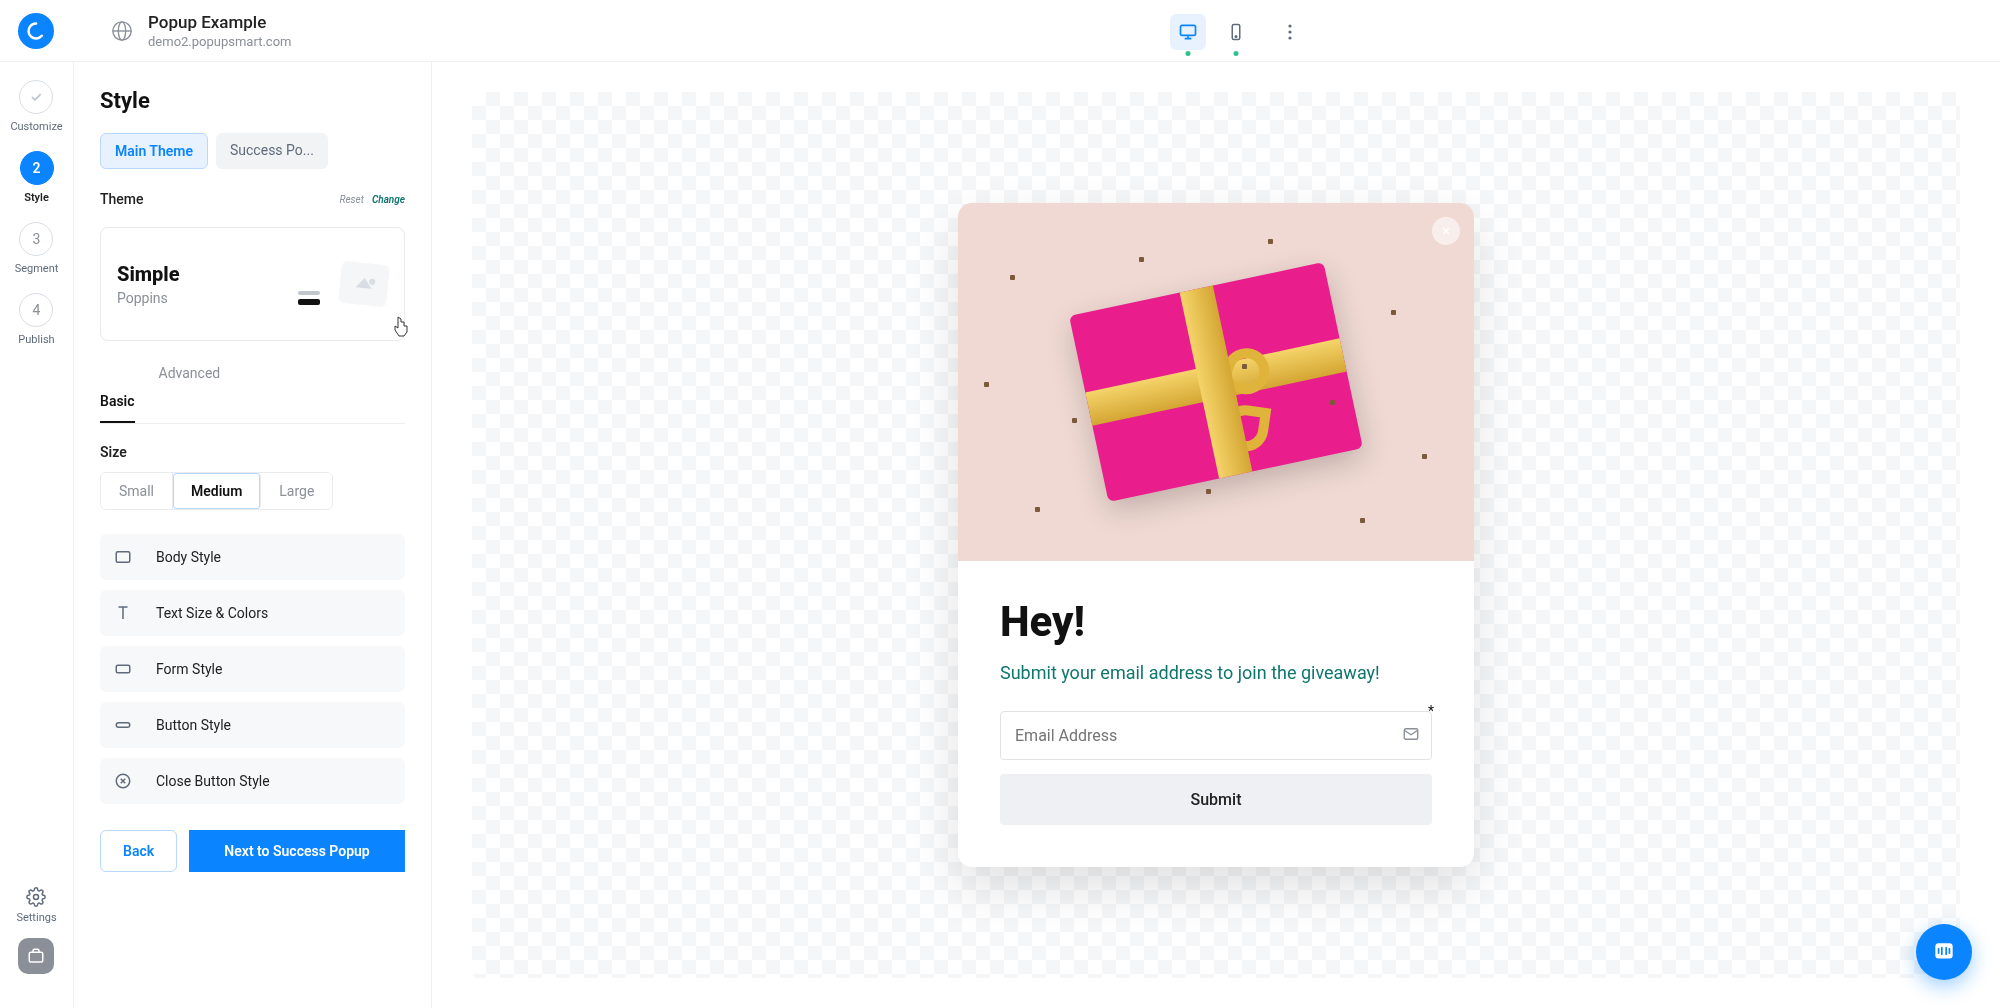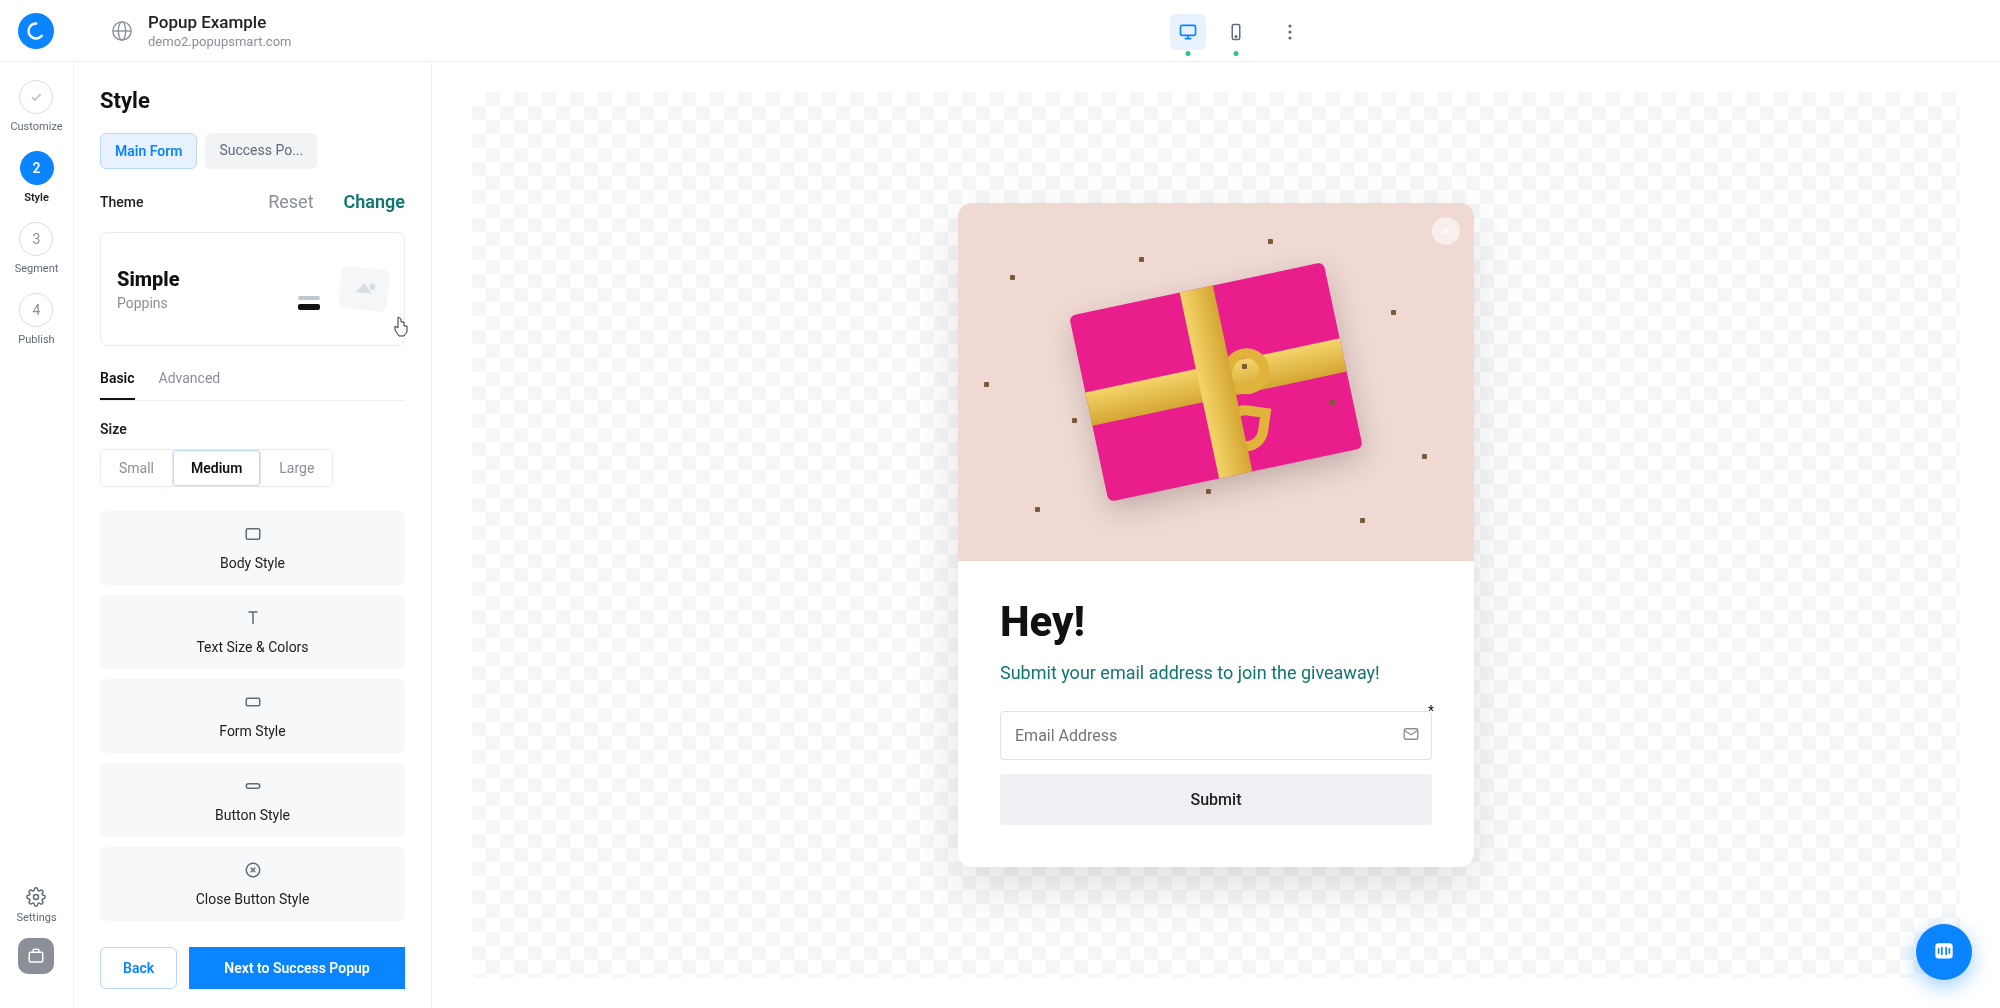--- a/index.html
+++ b/index.html
@@ -35,46 +35,46 @@
 
 
 .side-panel { position: absolute; left: 74px; top: 62px; bottom: 0; width: 358px; border-right: 1px solid #f0f0f0; padding: 26px 26px 0 26px; background: #fff; }
 .panel-title { font-size: 22px; font-weight: 700; color: #111; margin-bottom: 20px; }
 .popup-tabs { display: flex; gap: 8px; margin-bottom: 22px; }
 .popup-tab { padding: 9px 14px; border-radius: 6px; font-size: 14px; cursor: pointer; color: #5f6b7a; background: #f2f3f5; }
 .popup-tab.active { background: #e8f2ff; color: #0a84ff; border: 1px solid #b7d8ff; font-weight: 600; }
 
 .theme-row { display: flex; align-items: center; justify-content: space-between; margin-bottom: 20px; }
 .theme-label { font-size: 14px; color: #222; font-weight: 500; }
-.theme-actions { display: flex; gap: 30px; font-size: 18px; }
+.theme-actions { display: flex; gap: 8px; font-size: 10px; font-style: italic; }
 .theme-reset { color: #8a8f98; cursor: pointer; }
 .theme-change { color: #0f766e; font-weight: 600; cursor: pointer; }
 
 .theme-card { border: 1px solid #e7eaee; border-radius: 8px; padding: 34px 16px; display: flex; justify-content: space-between; align-items: center; margin-bottom: 24px; }
 .theme-name { font-size: 20px; font-weight: 800; color: #111; }
 .theme-font { font-size: 14px; color: #8a8f98; margin-top: 4px; }
 .theme-preview { display: flex; align-items: flex-end; gap: 8px; }
 .theme-swatch { width: 38px; height: 24px; position: relative; }
 .theme-swatch::before { content:''; position:absolute; left:4px; top:10px; width:22px; height:4px; background:#bfc6ce; border-radius:2px;}
 .theme-swatch::after { content:''; position:absolute; left:4px; top:18px; width:22px; height:6px; background:#111; border-radius:2px;}
 .theme-thumb { width: 48px; height: 42px; background: #f5f6f8; border-radius: 6px; position: relative; transform: rotate(6deg); }
 .theme-thumb::before { content:''; position:absolute; left:50%; top:50%; transform:translate(-50%,-60%); width:0; height:0; border-left:8px solid transparent; border-right:8px solid transparent; border-bottom:10px solid #d8dde3;}
 .theme-thumb::after { content:''; position:absolute; left:60%; top:36%; width:6px; height:6px; border-radius:50%; background:#d8dde3;}
 
 .subtabs { display: flex; gap: 24px; border-bottom: 1px solid #eceef1; margin-bottom: 20px; }
 .subtab { padding: 0 0 12px 0; font-size: 14px; color: #8a8f98; cursor: pointer; border-bottom: 2px solid transparent; }
-.subtab.active { color: #111; font-weight: 600; border-bottom-color: #111; }
+.subtab.active { color: #111; font-weight: 600; border-bottom-color: #111; margin-top: 28px; }
 
 .field-label { font-size: 14px; font-weight: 600; color: #222; margin-bottom: 12px; }
 .seg { display: inline-flex; border: 1px solid #e7eaee; border-radius: 6px; overflow: hidden; margin-bottom: 24px; }
 .seg button { background: #fff; border: none; padding: 10px 18px; font-size: 14px; color: #8a8f98; cursor: pointer; border-right: 1px solid #e7eaee; }
 .seg button:last-child { border-right: none; }
 .seg button.active { color: #111; font-weight: 600; box-shadow: inset 0 0 0 1px #b7d8ff; background: #fff; border-radius:4px; }
 
-.acc-item { background: #f7f8fa; border-radius: 6px; padding: 14px 14px; display: flex; align-items: center; gap: 12px; font-size: 14px; color: #222; margin-bottom: 10px; cursor: pointer; flex-direction: column; }
+.acc-item { background: #f7f8fa; border-radius: 6px; padding: 14px 14px; display: flex; align-items: center; gap: 24px; font-size: 14px; color: #222; margin-bottom: 10px; cursor: pointer; }
 .acc-item svg { color: #5f6b7a; flex-shrink:0; }
 
 .btn-row { display: flex; gap: 12px; margin-top: 26px; }
 .btn-secondary { flex: 0 0 auto; padding: 12px 22px; border: 1px solid #b7d8ff; color: #0a84ff; background: #fff; border-radius: 6px; font-size: 14px; font-weight: 600; cursor: pointer; }
 .btn-primary { flex: 1; padding: 12px 22px; background: #0a84ff; color: #fff; border: none; border-radius: 0; font-size: 14px; font-weight: 600; cursor: pointer; }
 
 
 .canvas { position: absolute; left: 432px; right: 0; top: 62px; bottom: 0; background: #fff; }
 .canvas-inner { position:absolute; left:40px; right:40px; top:30px; bottom:30px; background-image:
   linear-gradient(45deg,#f5f6f7 25%,transparent 25%),
@@ -193,21 +193,21 @@
           <path d="M8 7V5a2 2 0 0 1 2-2h4a2 2 0 0 1 2 2v2"></path>
         </svg>
     </div>
   </div>
 </div>
 
 <div class="side-panel">
   <div class="panel-title">Style</div>
 
   <div class="popup-tabs">
-    <div class="popup-tab active">Main Form</div>
+    <div class="popup-tab active">Main Theme</div>
     <div class="popup-tab">Success Po...</div>
   </div>
 
   <div class="theme-row">
     <div class="theme-label">Theme</div>
     <div class="theme-actions">
       <span class="theme-reset">Reset</span>
       <span class="theme-change">Change</span>
     </div>
   </div>

